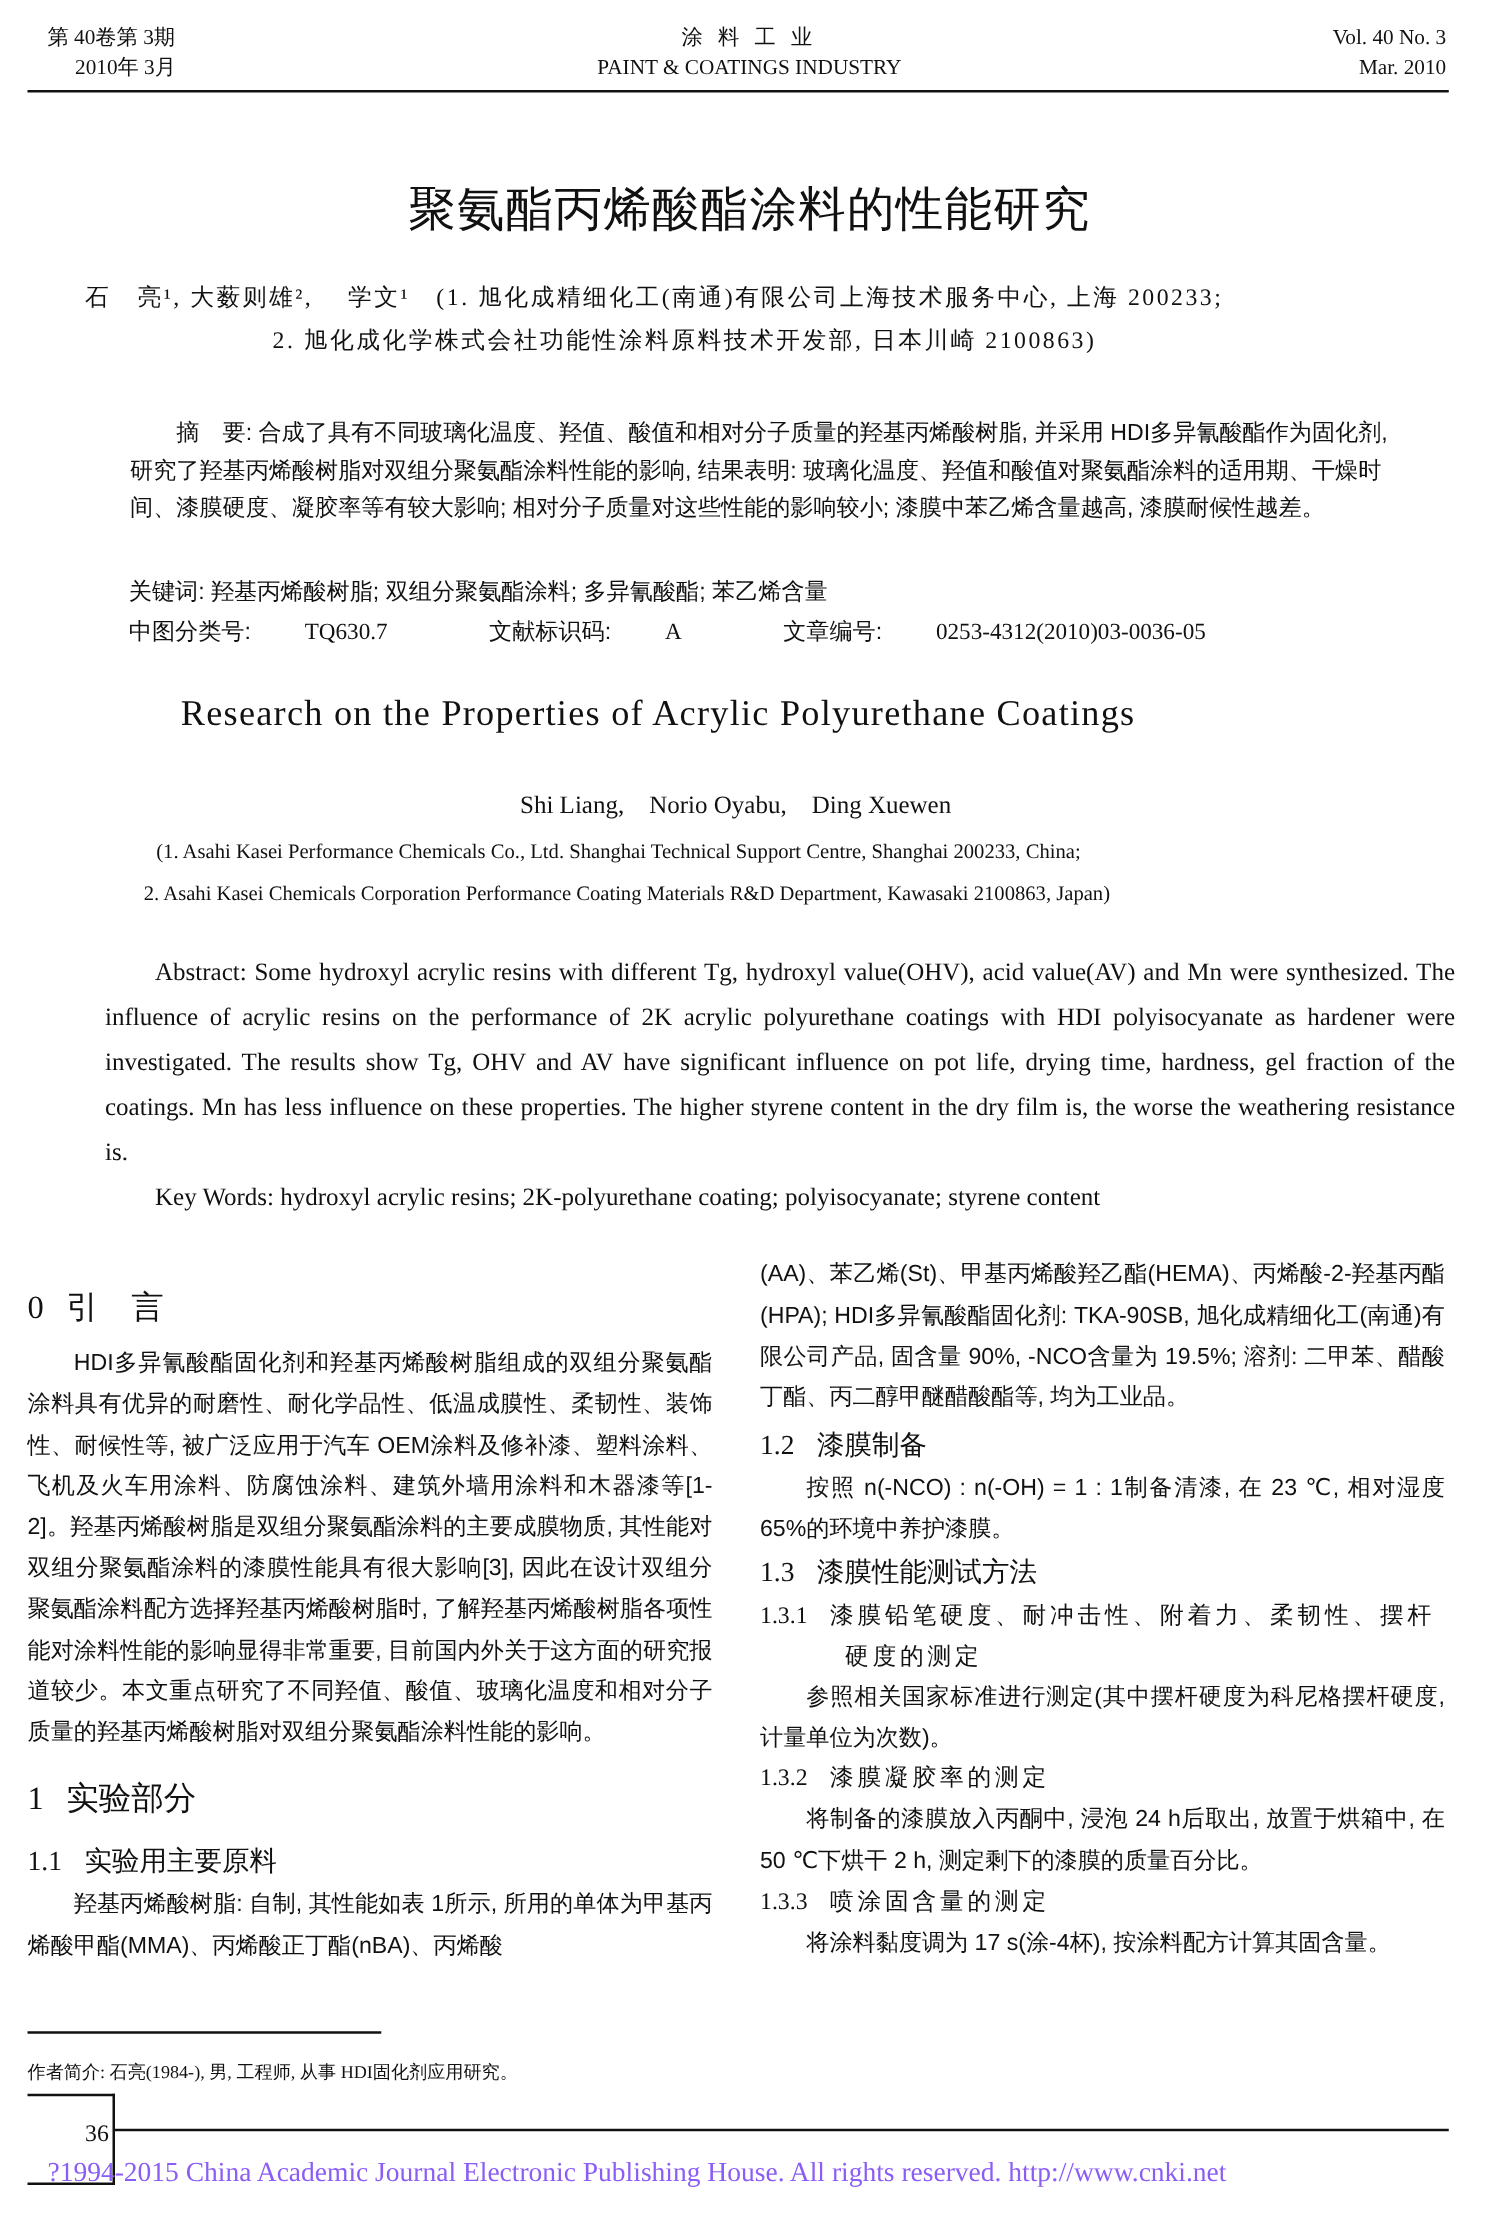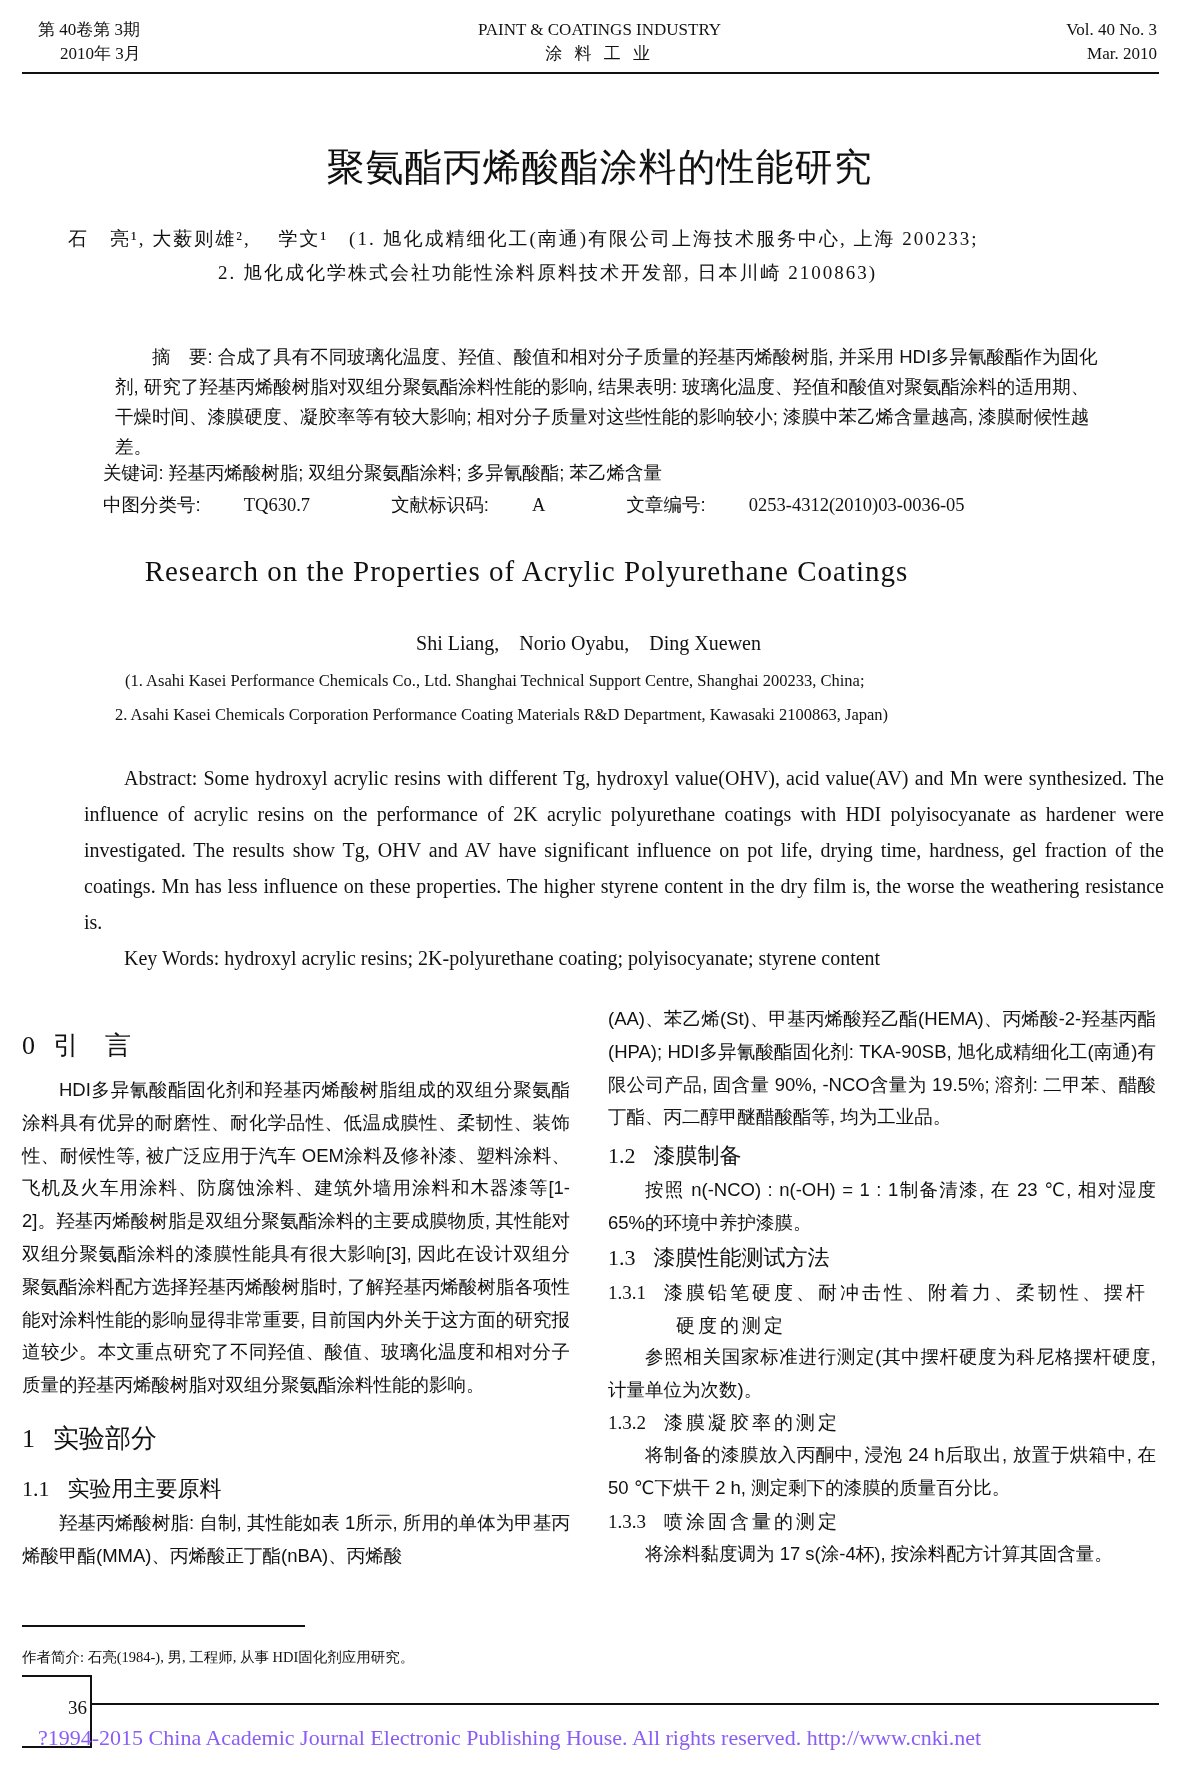--- a/index.html
+++ b/index.html
@@ -10,21 +10,21 @@
   .serif { font-family:"Liberation Serif","DejaVu Serif",serif; }
   .hdr-left { left:22px; top:18px; font-size:17px; line-height:24px;margin-left:16px; }
   .hdr-left div:nth-child(2){ padding-left:22px; }
   .hdr-center { left:0; width:1199px; top:18px; text-align:center; font-size:17px; line-height:24px; }
   .hdr-right { right:42px; top:18px; font-size:17px; line-height:24px; text-align:right; }
   .rule { background:#111; height:2px; }
   .title { left:0; width:1199px; top:142px; text-align:center; font-size:38px; letter-spacing:1px; }
   .authors { left:68px; top:222px; font-size:19px; line-height:34px; letter-spacing:2px; }
   .authors .l2 { padding-left:150px; }
   .abstract-cn { left:103px; width:1010px; top:330px; font-size:18.5px; line-height:30px; }
-  .abstract-cn p { margin:12px; }
+  .abstract-cn p { margin:1px; }
   .indent { text-indent:2em; }
   .kw-cn { left:103px; top:458px; font-size:18.5px; line-height:30px; }
   .meta-cn { left:103px; top:490px; font-size:18.5px; line-height:30px; }
   .meta-cn span { margin-right:38px; }
   .en-title { left:0; width:1053px; top:555px; text-align:center; font-size:29px; letter-spacing:1px; }
   .en-authors { left:0; width:1177px; top:630px; text-align:center; font-size:20px; }
   .en-affil { left:125px; top:664px; font-size:16.5px; line-height:34px; }
   .en-abs { left:72px; width:1080px; top:760px; font-size:20px; line-height:36px; text-align:justify;margin-left:12px; }
   .en-abs p { margin:0; }
   .col-left { left:22px; width:548px; top:1025px; }
@@ -42,22 +42,22 @@
   .copyright { left:38px; top:1725px; font-size:22px; color:#8b5cf6; }
 </style>
 </head>
 <body>
 
 <div class="abs hdr-left serif">
   <div>第 40卷第 3期</div>
   <div>2010年 3月</div>
 </div>
 <div class="abs hdr-center serif">
+  <div style="letter-spacing:4px;">涂 料 工 业</div>
   <div>PAINT &amp; COATINGS INDUSTRY</div>
-  <div style="letter-spacing:4px;">涂 料 工 业</div>
 </div>
 <div class="abs hdr-right serif">
   <div>Vol. 40   No. 3</div>
   <div>Mar. 2010</div>
 </div>
 <div class="abs rule" style="left:22px; top:72px; width:1137px;"></div>
 
 <div class="abs title sans">聚氨酯丙烯酸酯涂料的性能研究</div>
 
 <div class="abs authors serif">

